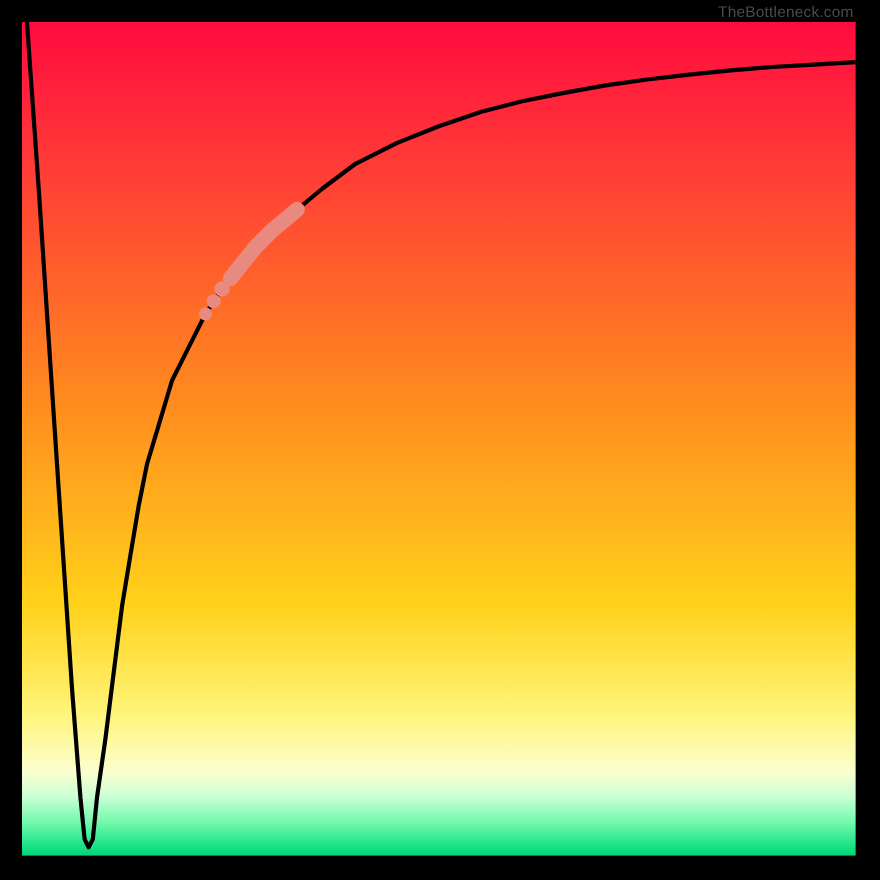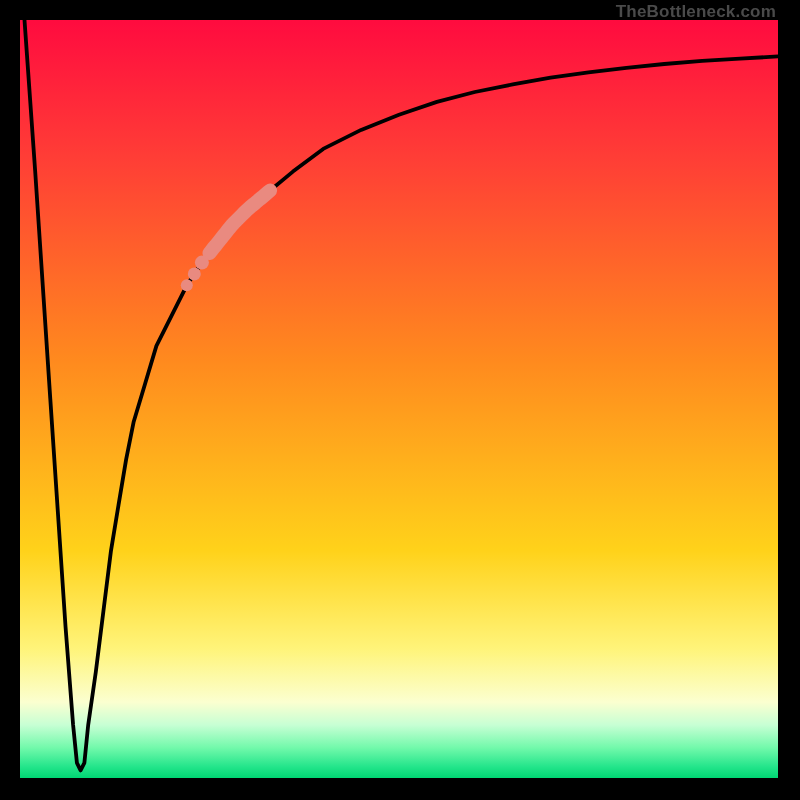--- a/index.html
+++ b/index.html
@@ -43,22 +43,22 @@
       #c7ffd4 93%,
       #72f9ab 96%,
       #24e58b 98.5%,
       #00d673 100%
     );
   }
   .credit {
     position: absolute;
     right: 24px;
     top: 2px;
-    font-size: 17px;
-    font-weight: 700;
+    font-size: 14px;
+    font-weight: 400;
     color: #4a4a4a;
     letter-spacing: 0.2px;
     user-select: none;
   }
   svg.curve {
     position: absolute;
     left: 0;
     top: 0;
     width: 100%;
     height: 100%;

